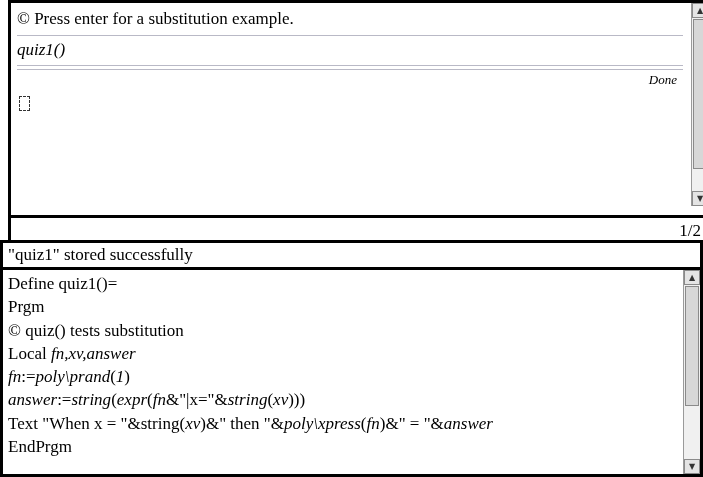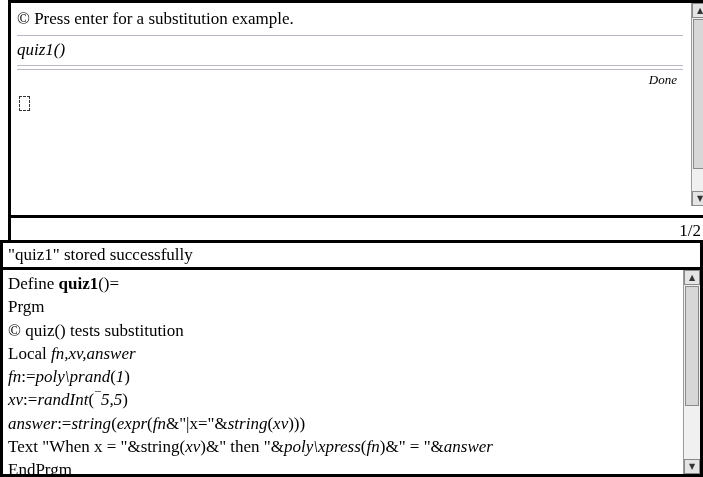--- a/index.html
+++ b/index.html
@@ -188,21 +188,21 @@
     box-sizing: border-box;
     overflow: hidden;
   }
   .code-line {
     font-size: 17px;
     line-height: 1.37;
     color: #000;
     white-space: nowrap;
   }
   .ital { font-style: italic; }
-  .bold { font-weight: bold; }
+  .bold { font-weight: normal; }
   .editor-pane .vscroll { bottom: 0; }
   .editor-pane .vscroll .thumb { height: 120px; }
 </style>
 </head>
 <body>
 
 <div class="screen">
 
   <div class="calc-pane">
     <div class="calc-body">
@@ -246,21 +246,20 @@
       </div>
 
       <div class="code-line">Prgm</div>
 
       <div class="code-line">©&nbsp;quiz<span class="paren">()</span>&nbsp;tests substitution</div>
 
       <div class="code-line">Local&nbsp;<span class="ital">fn,xv,answer</span></div>
 
       <div class="code-line ital">fn<span style="font-style:normal">:=</span>poly\prand<span class="paren">(</span>1<span class="paren">)</span></div>
 
-      <div class="code-line ital">xv<span style="font-style:normal">:=</span>randInt<span class="paren">(</span><span class="neg">¯</span>5,5<span class="paren">)</span></div>
 
       <div class="code-line ital">answer<span style="font-style:normal">:=</span>string<span class="paren">(</span>expr<span class="paren">(</span>fn<span style="font-style:normal">&amp;"|x="&amp;</span>string<span class="paren">(</span>xv<span class="paren">)))</span></div>
 
       <div class="code-line">Text&nbsp;"When x = "&amp;string<span class="paren">(</span><span class="ital">xv</span><span class="paren">)</span>&amp;" then "&amp;<span class="ital">poly\xpress</span><span class="paren">(</span><span class="ital">fn</span><span class="paren">)</span>&amp;" = "&amp;<span class="ital">answer</span></div>
 
       <div class="code-line">EndPrgm</div>
     </div>
 
     <div class="vscroll">
       <div class="arrow up">▲</div>

